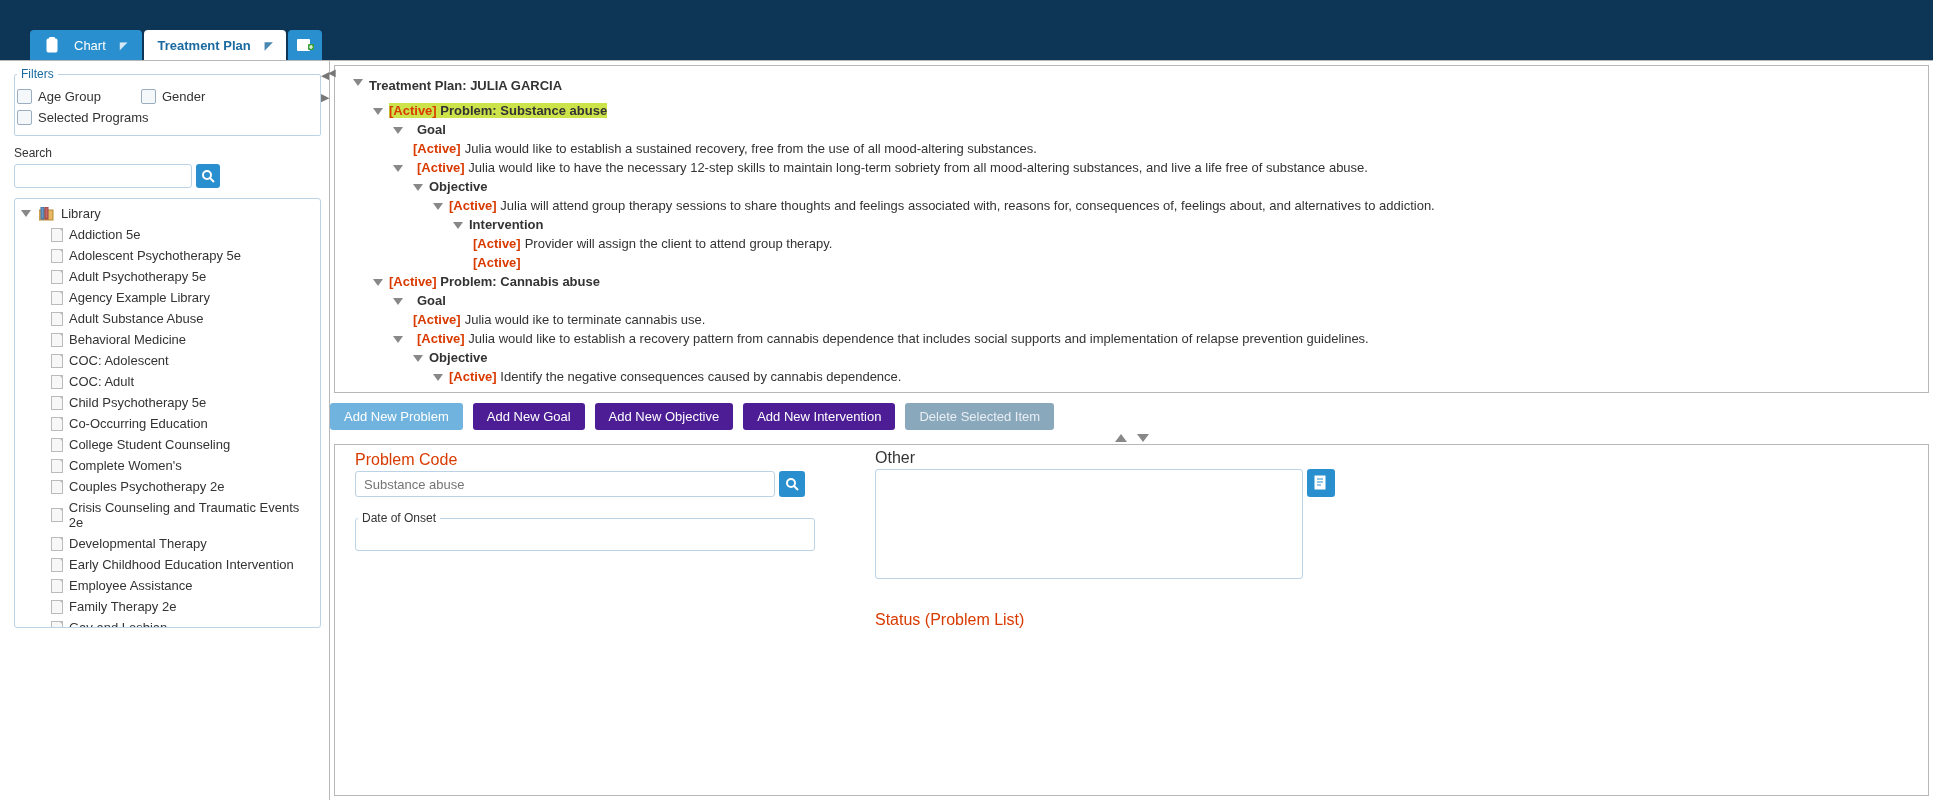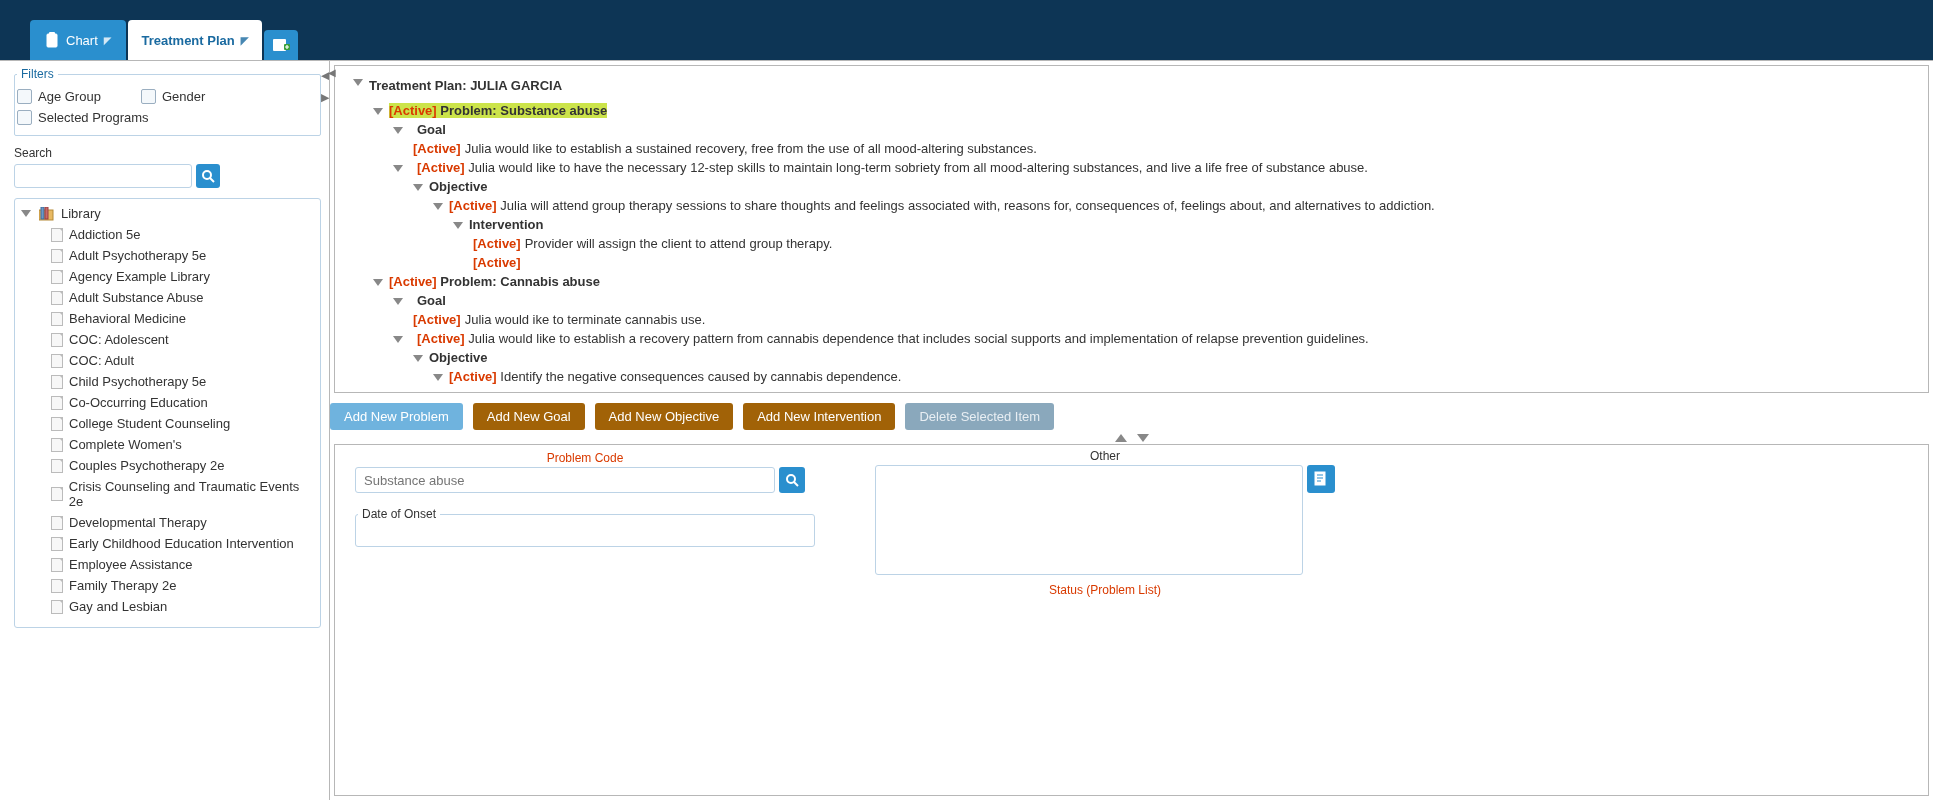--- a/index.html
+++ b/index.html
@@ -2,21 +2,21 @@
 <html><head>
 <meta charset="utf-8">
 <style>
 * { box-sizing: border-box; margin: 0; padding: 0; }
 body { font-family: Arial, Helvetica, sans-serif; font-size: 13px; background: #0d3555; color: #333; width: 1933px; height: 800px; overflow: hidden; position: relative; }
 
 .top-bar { height: 28px; background: #0d3555; }
 
 
 .tab-strip { display: flex; align-items: flex-end; height: 32px; padding-left: 30px; background: #0d3555; }
-.tab { display: flex; align-items: center; gap: 6px; padding: 6px 14px; background: #2a8fce; color: #fff; border-radius: 4px 4px 0 0; margin-right: 2px; font-size: 13px; cursor: pointer; height: 40px; }
+.tab { display: flex; align-items: center; gap: 14px; padding: 6px 14px; background: #2a8fce; color: #fff; border-radius: 4px 4px 0 0; margin-right: 2px; font-size: 13px; cursor: pointer; height: 30px; }
 .tab.active { background: #fff; color: #1a6aa0; font-weight: bold; }
 .tab .tab-icon { width: 16px; height: 16px; display:inline-block; }
 .tab .pop-icon { font-size: 10px; opacity:.8; }
 .tab-add { width: 34px; height:30px; background:#2a8fce; border-radius:4px 4px 0 0; display:flex; align-items:center; justify-content:center; cursor:pointer; }
 
 
 .workspace { display: flex; background: #fff; height: calc(100% - 60px); border-top: 1px solid #b7b7b7; }
 
 
 .sidebar { width: 330px; background: #fff; border-right: 1px solid #b7b7b7; padding: 6px 8px 6px 14px; position:relative; overflow:hidden; }
@@ -48,34 +48,34 @@
 .tree-panel { padding: 6px 18px 6px 18px; border:1px solid #b7b7b7; margin:4px; overflow:auto; height: 328px; }
 .plan-title { font-weight:bold; margin:4px 0 6px 0; }
 .row { display:flex; align-items:flex-start; gap:4px; padding:2px 0; }
 .ind-1{ padding-left:20px;} .ind-2{padding-left:40px;gap:12px;} .ind-3{padding-left:60px;} .ind-4{padding-left:80px;} .ind-5{padding-left:100px;} .ind-6{padding-left:120px;}
 .active-tag { color:#d93a00; font-weight:bold; }
 .hl { background:#cce44a; font-weight:bold; }
 .sect-label { font-weight:bold; }
 .row .tri2{ display:inline-block; width:0; height:0; border-left:5px solid transparent; border-right:5px solid transparent; border-top:7px solid #888; margin-top:5px; margin-right:2px; cursor:pointer;}
 
 .btn-row { display:flex; gap:10px; padding:6px 0 2px 0; }
-.btn { background:#a16207; color:#fff; border:none; border-radius:3px; padding:6px 14px; font-size:13px; cursor:pointer; }
+.btn { background:#4c1d95; color:#fff; border:none; border-radius:3px; padding:6px 14px; font-size:13px; cursor:pointer; }
 .btn.light { background:#6fb3de; }
 .btn.muted { background:#8aa8bc; color:#e8eef3; }
 
 .splitter { display:flex; justify-content:center; gap:10px; padding:2px; color:#777;}
 .splitter span{ width:0;height:0; border-left:6px solid transparent; border-right:6px solid transparent;}
 .up-tri{border-bottom:8px solid #888;}
 .dn-tri{border-top:8px solid #888;}
 
 
 .detail-panel { flex:1; margin:0 4px 4px 4px; border:1px solid #b7b7b7; padding: 6px 20px; overflow:auto; }
 .detail-row { display:flex; gap:60px; }
 .detail-col { display:flex; flex-direction:column; }
-.fld-label { color:#d93a00; font-size:12px; margin-bottom:2px;text-align:center; }
+.fld-label { color:#d93a00; font-size:16px; margin-bottom:2px; }
 .fld-label.blk { color:#333; }
 .big-input { width:420px; height:26px; border:1px solid #bcd3e6; border-radius:3px; padding:2px 8px; font-size:13px; }
 .textarea { width:428px; height:110px; border:1px solid #bcd3e6; border-radius:3px; resize:none; }
 .note-btn{ width:28px; height:28px; background:#2a8fce; border-radius:3px; display:flex; align-items:center; justify-content:center; color:#fff; cursor:pointer; margin-left:4px;}
 .detail-fs { border:1px solid #bcd3e6; border-radius:3px; margin-top:14px; padding-top:8px; }
 
 </style>
 </head>
 <body>
 
@@ -149,20 +149,24 @@
               <rect x="2" y="0" width="3" height="12" fill="#6a99c7" stroke="#3c6a99"></rect>
               <rect x="6" y="0" width="3" height="12" fill="#c76a6a" stroke="#9a3c3c"></rect>
             </svg>
         </span>
         <span>Library</span>
       </div>
       <div id="lib-items">
           <div class="tree-item">
             <span class="page-icon"></span>
             <span>Addiction 5e</span>
+          </div>
+          <div class="tree-item">
+            <span class="page-icon"></span>
+            <span>Adolescent Psychotherapy 5e</span>
           </div>
           <div class="tree-item">
             <span class="page-icon"></span>
             <span>Adult Psychotherapy 5e</span>
           </div>
           <div class="tree-item">
             <span class="page-icon"></span>
             <span>Agency Example Library</span>
           </div>
           <div class="tree-item">
@@ -336,19 +340,19 @@
             <textarea class="textarea" style=""></textarea>
             <div class="note-btn">
               <svg width="16" height="16" viewBox="0 0 16 16">
                   <rect x="2" y="1" width="10" height="13" fill="#fff" stroke="#fff"></rect>
                   <line x1="4" y1="4" x2="10" y2="4" stroke="#2a8fce"></line>
                   <line x1="4" y1="7" x2="10" y2="7" stroke="#2a8fce"></line>
                   <line x1="4" y1="10" x2="8" y2="10" stroke="#2a8fce"></line>
                 </svg>
             </div>
           </div>
-          <span class="fld-label" style="margin-top:8px">Status (Problem List)</span>
+          <span class="fld-label" style="margin-top:32px">Status (Problem List)</span>
         </div>
       </div>
     </div>
 
   </div>
 </div>
 
 </body></html>

